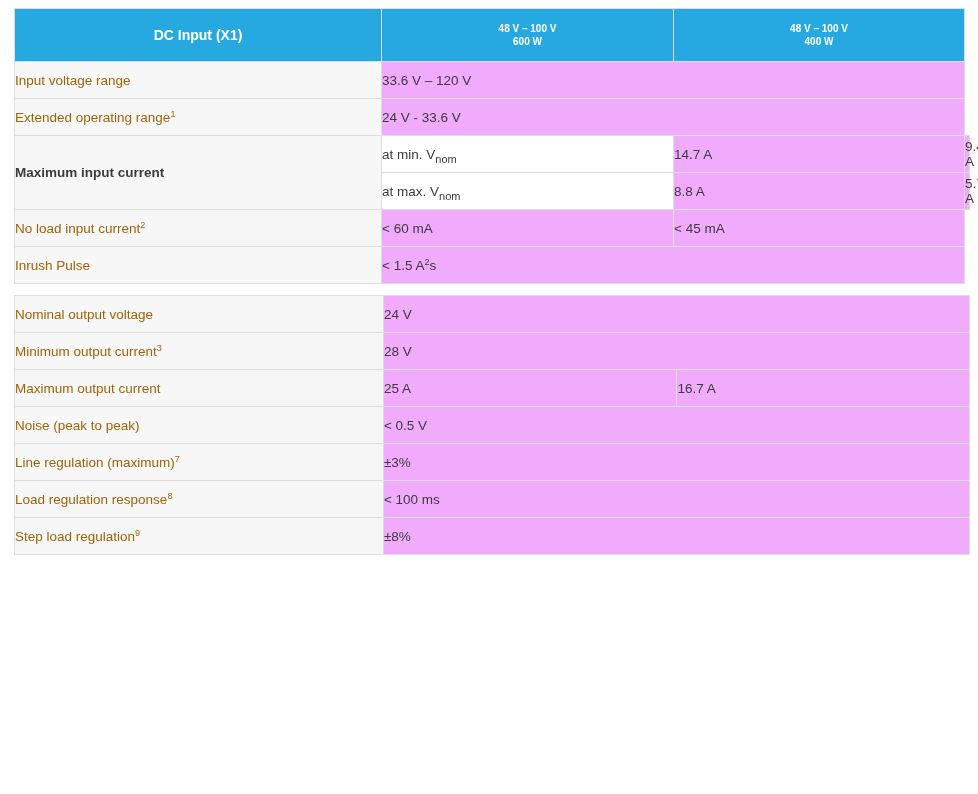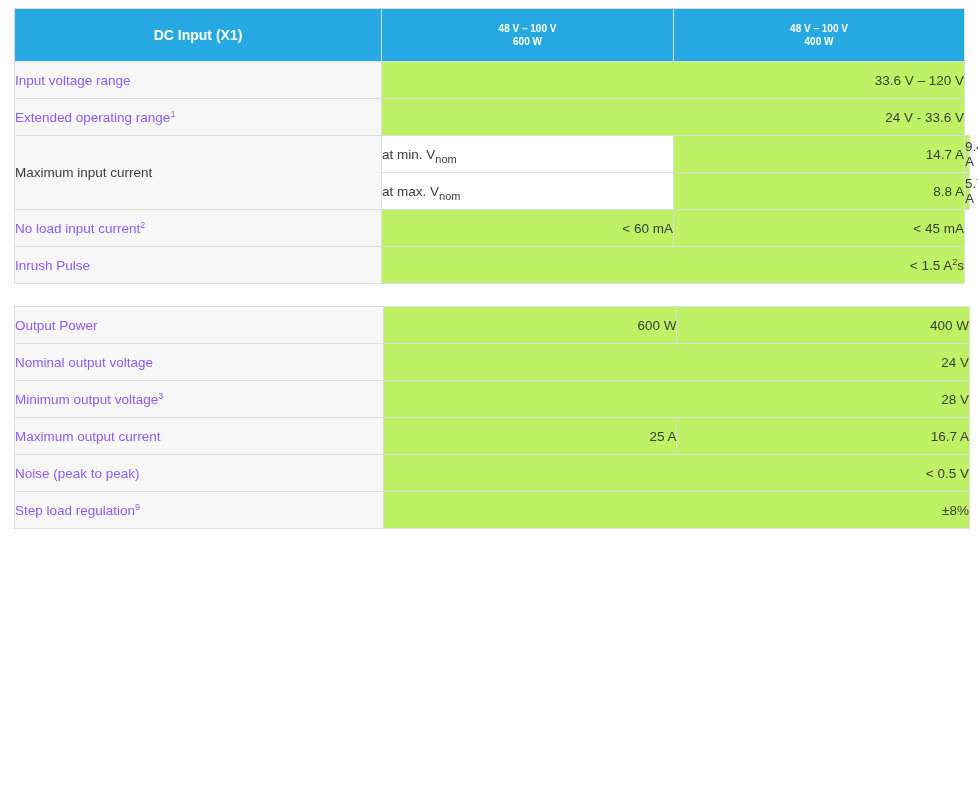--- a/index.html
+++ b/index.html
@@ -16,21 +16,21 @@
   }
   .page {
     width: 978px;
     box-sizing: border-box;
     padding: 8px 8px 0 14px;
   }
   table.spec {
     border-collapse: collapse;
     table-layout: fixed;
     width: 956px;
-    margin-bottom: 22px;
+    margin-bottom: 11px;
     font-size: 13.5px;
   }
   table.spec td, table.spec th {
     border: 1px solid #dddddd;
     padding: 0;
     vertical-align: middle;
   }
   
   .hdr th {
     background: #26A9E0;
@@ -46,44 +46,45 @@
     font-size: 14px;
   }
   .hdr th .l1 { display: block; }
   .hdr th .l2 { display: block; }
 
   
   .label-cell {
     background: #f7f7f7;
     padding: 0 0 0 10px;
     height: 36px;
-    color: #8b5cf6;
+    color: #a16207;
     font-size: 13.5px;
     white-space: nowrap;
   }
   .sublabel-cell {
     background: #ffffff;
     padding: 0 0 0 10px;
     height: 36px;
     color: #3c3c3c;
     font-size: 13.5px;
   }
   .value-cell {
-    background: #bef264;
-    text-align: right;
+    background: #f0abfc;
+    text-align: left;
     height: 36px;
     color: #3c3c3c;
     font-size: 13.5px;
   }
   .merge-label {
     background: #f7f7f7;
     padding: 0 0 0 10px;
     color: #3c3c3c;
     font-size: 13.5px;
     vertical-align: middle;
+    font-weight: bold;
   }
   sup {
     font-size: 9px;
     vertical-align: super;
     line-height: 0;
   }
   sub {
     font-size: 11px;
     vertical-align: sub;
     line-height: 0;
@@ -152,52 +153,55 @@
     </table>
 
   <table class="spec">
     <colgroup>
       <col class="col-label">
         <col class="col-v1">
         <col class="col-v2">
     </colgroup>
     <tbody>
 
-    <tr>
-      <td class="label-cell">Output Power</td>
-      <td class="value-cell">600 W</td>
-      <td class="value-cell">400 W</td>
-    </tr>
 
     <tr>
       <td class="label-cell">Nominal output voltage</td>
       <td class="value-cell" colspan="2">24 V</td>
     </tr>
 
     <tr>
-      <td class="label-cell"><span>Minimum output voltage</span><sup>3</sup></td>
+      <td class="label-cell"><span>Minimum output current</span><sup>3</sup></td>
       <td class="value-cell" colspan="2">28 V</td>
     </tr>
 
     <tr>
       <td class="label-cell">Maximum output current</td>
       <td class="value-cell">25 A</td>
       <td class="value-cell">16.7 A</td>
     </tr>
 
 
     <tr>
       <td class="label-cell">Noise (peak to peak)</td>
       <td class="value-cell" colspan="2">&lt; 0.5 V</td>
     </tr>
 
 
 
-
-
+    <tr>
+      <td class="label-cell"><span>Line regulation (maximum)</span><sup>7</sup></td>
+      <td class="value-cell" colspan="2">±3%</td>
+    </tr>
+
+
+    <tr>
+      <td class="label-cell"><span>Load regulation response</span><sup>8</sup></td>
+      <td class="value-cell" colspan="2">&lt; 100 ms</td>
+    </tr>
 
     <tr>
       <td class="label-cell"><span>Step load regulation</span><sup>9</sup></td>
       <td class="value-cell" colspan="2">±8%</td>
     </tr>
   </tbody>
     </table>
 
 </div>
 

